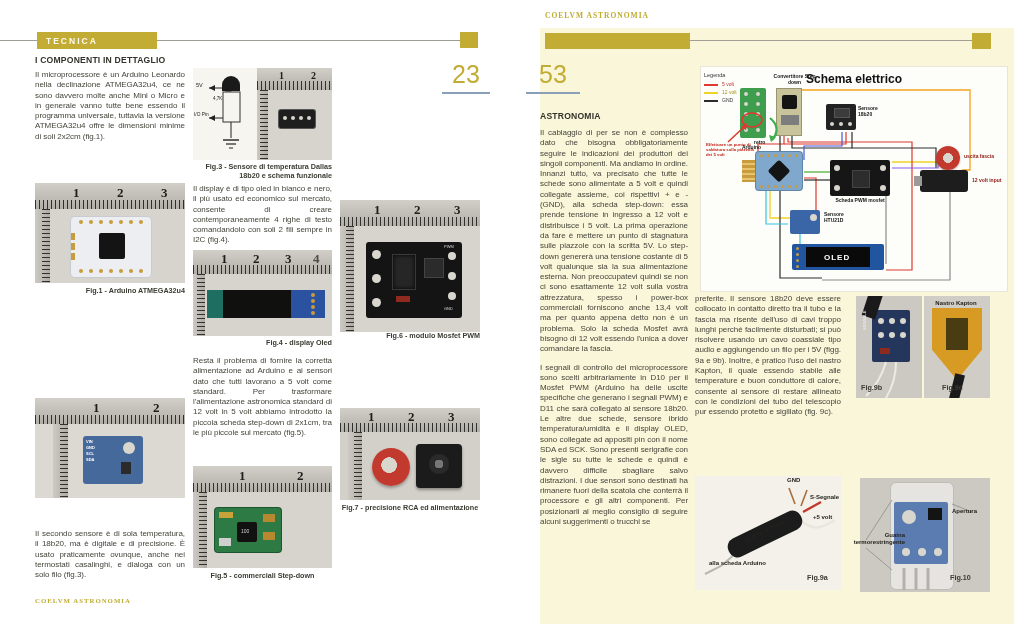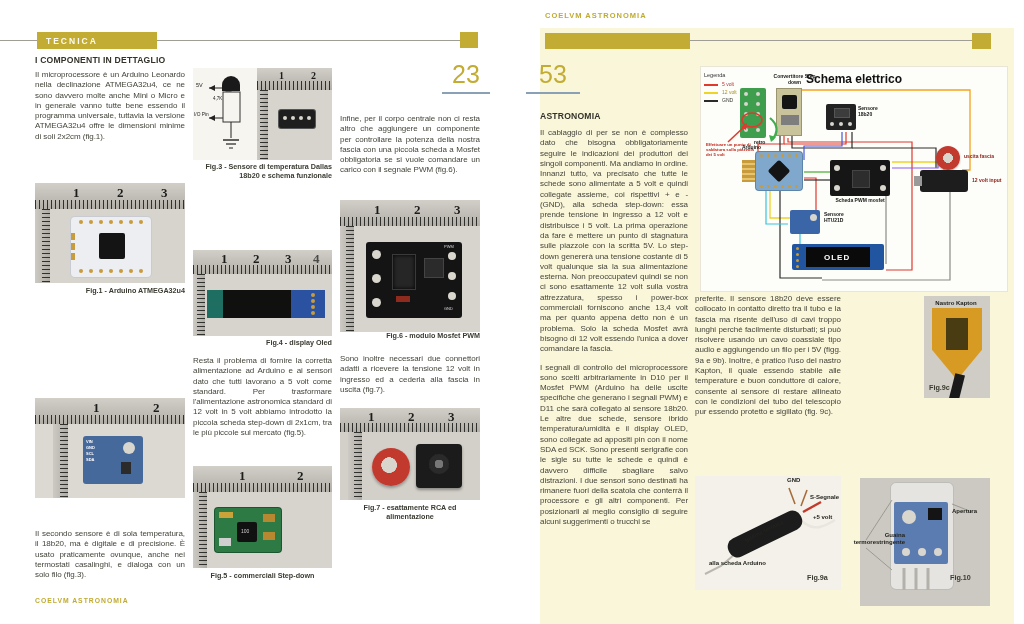--- a/index.html
+++ b/index.html
@@ -4,21 +4,21 @@
 <style>
   html,body{margin:0;padding:0;background:#ffffff;}
   .canvas{position:relative;width:1024px;height:624px;background:#ffffff;overflow:hidden;
           font-family:"Liberation Sans",sans-serif;}
   .a{position:absolute;}
   .pagebg{position:absolute;background:#faf6d9;}
   .body{font-size:8px;line-height:10.3px;text-align:justify;color:#45453c;letter-spacing:-0.05px;}
   .h1{font-size:8.6px;font-weight:bold;color:#32322a;letter-spacing:.2px;}
   .cap{font-size:7.2px;font-weight:bold;color:#3b3b32;line-height:8.8px;}
   .right{text-align:right;} .center{text-align:center;}
-  .brandtxt{font-family:Liberation Sans, sans-serif;font-weight:bold;font-size:7.5px;letter-spacing:1px;color:#c0ab31;}
+  .brandtxt{font-family:Liberation Serif, serif;font-weight:bold;font-size:7.5px;letter-spacing:1px;color:#c0ab31;}
   .pnum{font-size:25px;color:#c2ac33;}
   .rule{position:absolute;background:#a09e94;height:1px;}
   .goldbox{position:absolute;background:#c3ac33;}
   .photo{position:absolute;background:#d7d4cd;overflow:hidden;}
   .rh{position:absolute;background:linear-gradient(180deg,#d2cfc8,#b2afa8);}
   .rh::after{content:"";position:absolute;left:0;right:0;bottom:0;height:9px;
              background:repeating-linear-gradient(90deg,#30302c 0 1px,transparent 1px 4px);}
   .rv{position:absolute;background:linear-gradient(90deg,#cDcac3,#aFaca5);}
   .rv::after{content:"";position:absolute;top:0;bottom:0;right:0;width:8px;
              background:repeating-linear-gradient(180deg,#30302c 0 1px,transparent 1px 4px);}
@@ -135,20 +135,21 @@
     <div class="rv" style="left:64px;top:22px;width:11px;height:70px;"></div>
     <div class="a" style="left:86px;top:42px;width:36px;height:18px;background:#1e1e1e;border-radius:2px;box-shadow:0 0 0 1px #555;">
       <div class="pad" style="left:4px;top:6px;width:4px;height:4px;"></div>
       <div class="pad" style="left:12px;top:6px;width:4px;height:4px;"></div>
       <div class="pad" style="left:20px;top:6px;width:4px;height:4px;"></div>
       <div class="pad" style="left:28px;top:6px;width:4px;height:4px;"></div>
     </div>
   </div>
   <div class="a cap right" style="left:193px;top:163px;width:139px;">Fig.3 - Sensore di temperatura Dallas 18b20 e schema funzionale</div>
 
+  <div class="a body" style="left:193px;top:184px;width:139px;">Il display è di tipo oled in bianco e nero, il più usato ed economico sul mercato, consente di creare contemporaneamente 4 righe di testo comandandolo con soli 2 fili sempre in I2C (fig.4).</div>
 
   <div class="photo" style="left:193px;top:250px;width:139px;height:86px;">
     <div class="rh" style="left:0;top:0;width:139px;height:24px;"></div>
     <span class="rnum" style="left:28px;top:1px;">1</span>
     <span class="rnum" style="left:60px;top:1px;">2</span>
     <span class="rnum" style="left:92px;top:1px;">3</span>
     <span class="rnum" style="left:120px;top:1px;color:#4a4a46;">4</span>
     <div class="rv" style="left:0;top:24px;width:12px;height:62px;"></div>
     <div class="a" style="left:14px;top:40px;width:118px;height:28px;background:#10100f;border-radius:2px;">
       <div class="a" style="left:0;top:0;width:16px;height:28px;background:#1f6e62;"></div>
@@ -173,21 +174,20 @@
         <span class="a" style="left:4px;top:6px;font-size:5px;color:#cfcfcf;">100</span>
       </div>
       <div class="a" style="left:4px;top:4px;width:14px;height:6px;background:#c9a23a;"></div>
       <div class="a" style="left:48px;top:6px;width:12px;height:8px;background:#b7882f;"></div>
       <div class="a" style="left:48px;top:24px;width:12px;height:8px;background:#b7882f;"></div>
       <div class="a" style="left:4px;top:30px;width:12px;height:8px;background:#cfcfcf;"></div>
     </div>
   </div>
   <div class="a cap center" style="left:193px;top:572px;width:139px;">Fig.5 - commerciali Step-down</div>
 
-  <div class="a body" style="left:340px;top:114px;width:140px;">Infine, per il corpo centrale non ci resta altro che aggiungere un componente per controllare la potenza della nostra fascia con una piccola scheda a Mosfet obbligatoria se si vuole comandare un carico con il segnale PWM (fig.6).</div>
 
   <div class="photo" style="left:340px;top:200px;width:140px;height:132px;">
     <div class="rh" style="left:0;top:0;width:140px;height:26px;"></div>
     <span class="rnum" style="left:34px;top:2px;">1</span>
     <span class="rnum" style="left:74px;top:2px;">2</span>
     <span class="rnum" style="left:114px;top:2px;">3</span>
     <div class="rv" style="left:0;top:26px;width:14px;height:106px;"></div>
     <div class="a" style="left:26px;top:42px;width:96px;height:76px;background:#141414;border-radius:3px;">
       <div class="pad" style="left:6px;top:8px;width:9px;height:9px;"></div>
       <div class="pad" style="left:6px;top:32px;width:9px;height:9px;"></div>
@@ -197,34 +197,33 @@
       <div class="pad" style="left:82px;top:10px;width:8px;height:8px;"></div>
       <div class="pad" style="left:82px;top:30px;width:8px;height:8px;"></div>
       <div class="pad" style="left:82px;top:50px;width:8px;height:8px;"></div>
       <div class="a" style="left:30px;top:54px;width:14px;height:6px;background:#8e2a1e;"></div>
       <span class="a" style="left:78px;top:2px;font-size:4px;color:#d8d8d8;">PWM</span>
       <span class="a" style="left:78px;top:64px;font-size:4px;color:#d8d8d8;">GND</span>
     </div>
   </div>
   <div class="a cap right" style="left:340px;top:332px;width:140px;">Fig.6 - modulo Mosfet PWM</div>
 
-  <div class="a body" style="left:340px;top:354px;width:140px;">Sono inoltre necessari due connettori adatti a ricevere la tensione 12 volt in ingresso ed a cederla alla fascia in uscita (fig.7).</div>
 
   <div class="photo" style="left:340px;top:408px;width:140px;height:92px;background:#d3d0c9;">
     <div class="rh" style="left:0;top:0;width:140px;height:24px;"></div>
     <span class="rnum" style="left:28px;top:1px;">1</span>
     <span class="rnum" style="left:68px;top:1px;">2</span>
     <span class="rnum" style="left:108px;top:1px;">3</span>
     <div class="rv" style="left:8px;top:24px;width:14px;height:68px;"></div>
     <div class="a" style="left:32px;top:40px;width:38px;height:38px;border-radius:50%;background:radial-gradient(circle at 45% 45%, #d9d6ce 0 26%, #c23a2e 27% 78%, #8e241b 79%);box-shadow:0 2px 3px rgba(0,0,0,.3);"></div>
     <div class="a" style="left:76px;top:36px;width:46px;height:44px;background:#1b1b1b;border-radius:4px;box-shadow:0 2px 3px rgba(0,0,0,.35);">
       <div class="a" style="left:13px;top:10px;width:20px;height:20px;border-radius:50%;background:radial-gradient(circle,#777 0 30%,#2a2a2a 32% 70%,#4a4a4a 72%);"></div>
     </div>
   </div>
-  <div class="a cap center" style="left:340px;top:504px;width:140px;">Fig.7 - esattamente RCA ed alimentazione</div>
+  <div class="a cap center" style="left:340px;top:504px;width:140px;">Fig.7 - precisione RCA ed alimentazione</div>
 
   <div class="a" style="left:700px;top:66px;width:308px;height:226px;background:#fdfdfa;border:1px solid #e9e6d8;box-sizing:border-box;"></div>
 
   <svg class="a" style="left:700px;top:66px;" width="308" height="226">
     <path d="M96,24 H270 V104 H262" stroke="#f5a21c" stroke-width="1.3" fill="none"></path>
     <path d="M244,104 V96 H192" stroke="#f0d327" stroke-width="1.3" fill="none"></path>
     <path d="M70,124 V152 H90" stroke="#f0d327" stroke-width="1.3" fill="none"></path>
     <path d="M84,70 V78 H58 V88" stroke="#e0392e" stroke-width="1.2" fill="none"></path>
     <path d="M84,78 H146 V66" stroke="#e0392e" stroke-width="1.2" fill="none"></path>
     <path d="M88,72 V76 H212 V204 H186" stroke="#e0392e" stroke-width="1.2" fill="none"></path>
@@ -346,32 +345,50 @@
       <path d="M108,46 C120,56 130,50 140,44" stroke="#e8e6df" stroke-width="2.4" fill="none"></path>
     </svg>
     <span class="tinylbl" style="left:92px;top:1px;">GND</span>
     <span class="tinylbl" style="left:115px;top:18px;">S-Segnale</span>
     <span class="tinylbl" style="left:118px;top:38px;">+5 volt</span>
     <span class="tinylbl" style="left:48px;top:52px;transform:rotate(-26deg);">guaina termica</span>
     <span class="tinylbl" style="left:14px;top:84px;">alla scheda Arduino</span>
     <span class="a cap" style="left:112px;top:98px;">Fig.9a</span>
   </div>
 
+  <div class="photo" style="left:856px;top:296px;width:66px;height:102px;background:#ccc9c2;">
+    <div class="a" style="left:16px;top:14px;width:38px;height:52px;background:#24365c;border-radius:2px;">
+      <div class="pad" style="left:6px;top:8px;width:6px;height:6px;"></div>
+        <div class="pad" style="left:17px;top:8px;width:6px;height:6px;"></div>
+        <div class="pad" style="left:28px;top:8px;width:6px;height:6px;"></div>
+      <div class="pad" style="left:6px;top:22px;width:6px;height:6px;"></div>
+        <div class="pad" style="left:17px;top:22px;width:6px;height:6px;"></div>
+        <div class="pad" style="left:28px;top:22px;width:6px;height:6px;"></div>
+      <div class="a" style="left:8px;top:38px;width:10px;height:6px;background:#8e2a1e;"></div>
+    </div>
+    <div class="a" style="left:10px;top:-8px;width:14px;height:30px;background:#1a1a1a;transform:rotate(18deg);"></div>
+    <span class="a" style="left:6px;top:34px;font-size:4px;font-weight:bold;color:#e8e8e8;transform:rotate(-90deg);transform-origin:left top;">SEGNALE</span>
+    <svg class="a" style="left:0;top:60px;" width="66" height="42">
+      <path d="M30,6 C26,20 20,30 10,40" stroke="#eceae4" stroke-width="2" fill="none"></path>
+      <path d="M40,6 C40,20 36,32 30,42" stroke="#eceae4" stroke-width="2" fill="none"></path>
+    </svg>
+    <span class="a cap" style="left:5px;top:88px;">Fig.9b</span>
+  </div>
 
   <div class="photo" style="left:924px;top:296px;width:66px;height:102px;background:#d0cdc6;">
     <div class="a" style="left:8px;top:12px;width:50px;height:72px;background:#d79b23;clip-path:polygon(0 0,100% 0,100% 58%,50% 100%,0 58%);">
       <div class="a" style="left:14px;top:10px;width:22px;height:32px;background:#4a3c12;"></div>
     </div>
     <div class="a" style="left:28px;top:78px;width:10px;height:26px;background:#1a1a1a;transform:rotate(14deg);"></div>
-    <span class="a cap" style="left:5px;top:88px;">Fig.9c</span>
+    <span class="a cap" style="left:18px;top:88px;">Fig.9c</span>
   </div>
   <span class="a tinylbl" style="left:920px;top:300px;width:72px;text-align:center;">Nastro Kapton</span>
 
 
-  <div class="photo" style="left:860px;top:478px;width:130px;height:128px;background:#ccc9c2;">
+  <div class="photo" style="left:860px;top:478px;width:130px;height:114px;background:#ccc9c2;">
     <div class="a" style="left:30px;top:4px;width:62px;height:106px;background:rgba(255,255,255,.5);border:1px solid rgba(180,180,175,.8);border-radius:6px;"></div>
     <div class="a" style="left:34px;top:24px;width:54px;height:62px;background:#5b7cb0;border-radius:2px;">
       <div class="pad" style="left:8px;top:8px;width:14px;height:14px;"></div>
       <div class="a" style="left:34px;top:6px;width:14px;height:12px;background:#141414;"></div>
       <div class="pad" style="left:8px;top:46px;width:8px;height:8px;"></div>
       <div class="pad" style="left:24px;top:46px;width:8px;height:8px;"></div>
       <div class="pad" style="left:40px;top:46px;width:8px;height:8px;"></div>
     </div>
     <svg class="a" style="left:0;top:0;" width="130" height="114">
       <line x1="6" y1="62" x2="32" y2="22" stroke="#8f8d86" stroke-width="0.8"></line>

